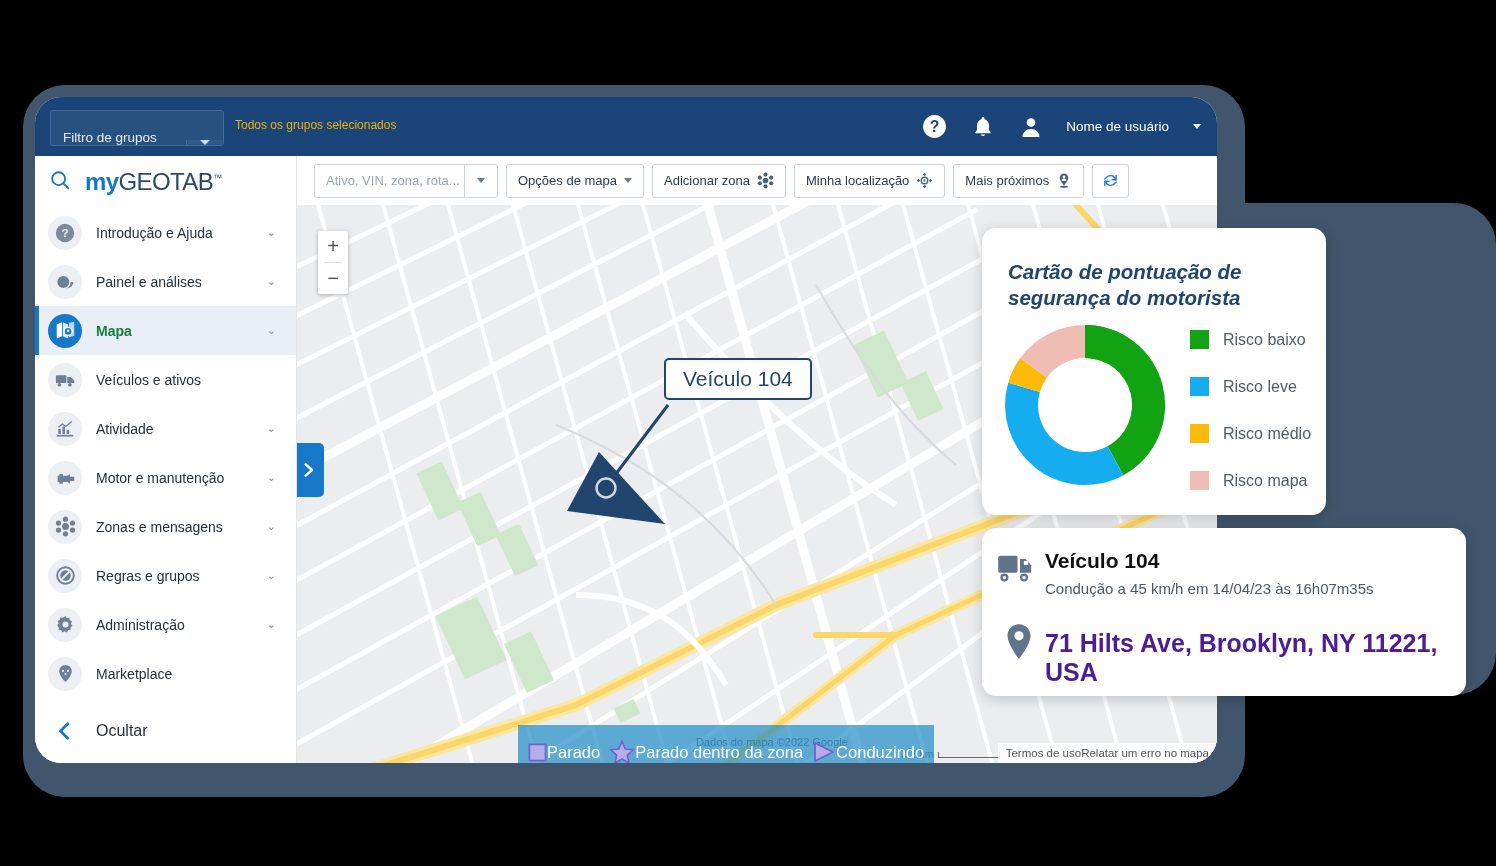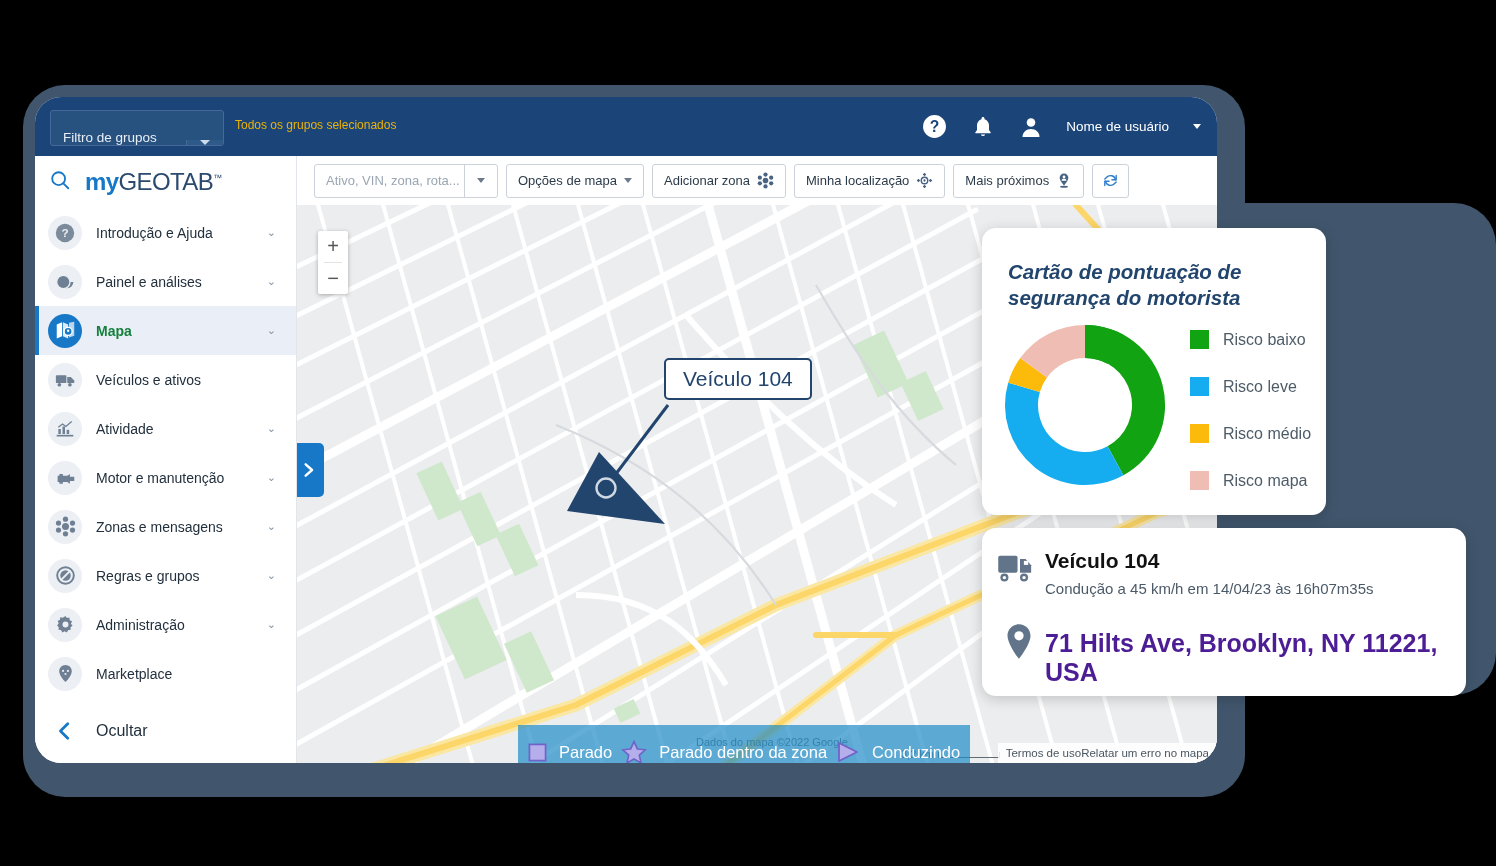--- a/index.html
+++ b/index.html
@@ -61,21 +61,21 @@
   #zoomctl .sep{height:1px;background:#e3e3e3;padding:0;margin:0 6px;min-height:1px;}
   #panel-toggle{position:absolute;left:-4px;top:238px;width:32px;height:54px;background:#1878C8;border-radius:5px;display:flex;align-items:center;justify-content:center;cursor:pointer;}
 
   
   #veh-callout{position:absolute;left:368px;top:153px;background:#fff;border:2px solid #22456e;border-radius:5px;padding:7px 17px;font-size:21px;color:#22456e;white-space:nowrap;}
   #veh-leader{position:absolute;left:0;top:0;}
   #veh-triangle{position:absolute;left:266px;top:244px;}
 
   
   #map-legend{position:absolute;left:222px;bottom:0px;height:38px;background:rgba(32,140,200,.70);display:flex;align-items:center;gap:9px;padding:0 10px;}
-  .lg-item{display:flex;align-items:center;gap:12px;color:#fff;font-size:16.5px;margin-top:16px;}
+  .lg-item{display:flex;align-items:center;gap:0;color:#fff;font-size:16.5px;margin-top:16px;}
   #attrib{position:absolute;left:0;bottom:0;width:100%;height:22px;pointer-events:none;}
   #attrib-text{position:absolute;left:400px;bottom:15px;font-size:11px;color:#5f6c74;}
   #scale{position:absolute;left:605px;bottom:3px;font-size:11px;color:#5f6c74;display:flex;align-items:flex-end;gap:4px;}
   #scale-bar{width:60px;height:5px;border:1px solid #5f6c74;border-top:none;margin-bottom:2px;}
   #attrib-right{position:absolute;right:0;bottom:0;height:20px;background:rgba(255,255,255,.86);display:flex;align-items:center;padding:0 8px;font-size:11.5px;color:#4a5761;}
 
   
   .card{position:absolute;background:#fff;border-radius:14px;box-shadow:0 3px 14px rgba(0,0,0,.18);}
   #score-card{left:982px;top:228px;width:344px;height:287px;font-style:italic;}
   #score-title{position:absolute;left:26px;top:31px;width:312px;font-size:20.5px;font-weight:bold;color:#22456e;line-height:1.28;}

